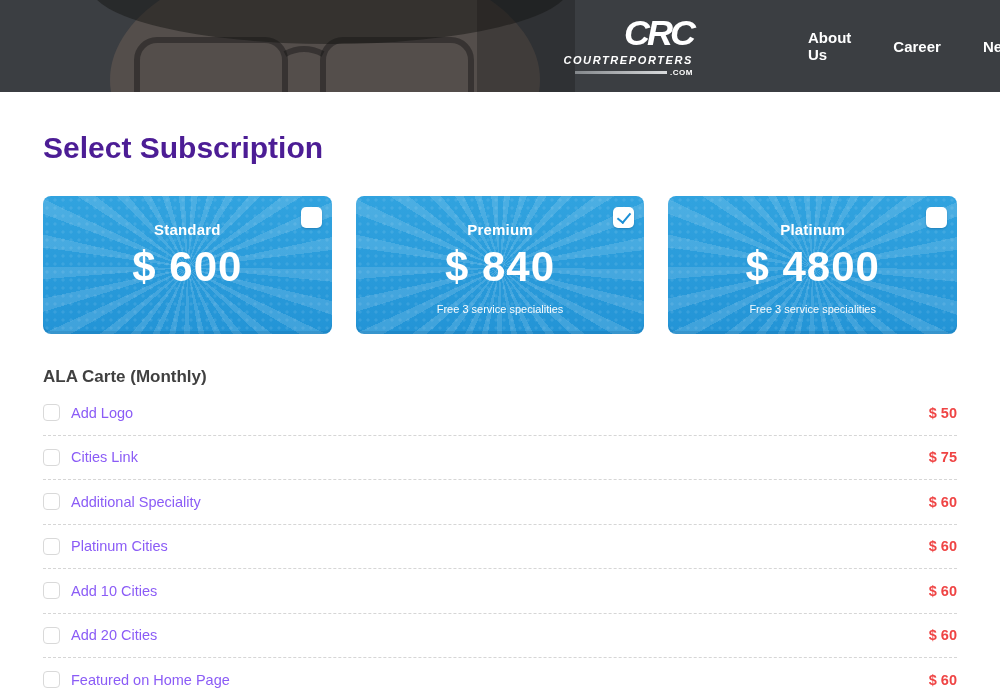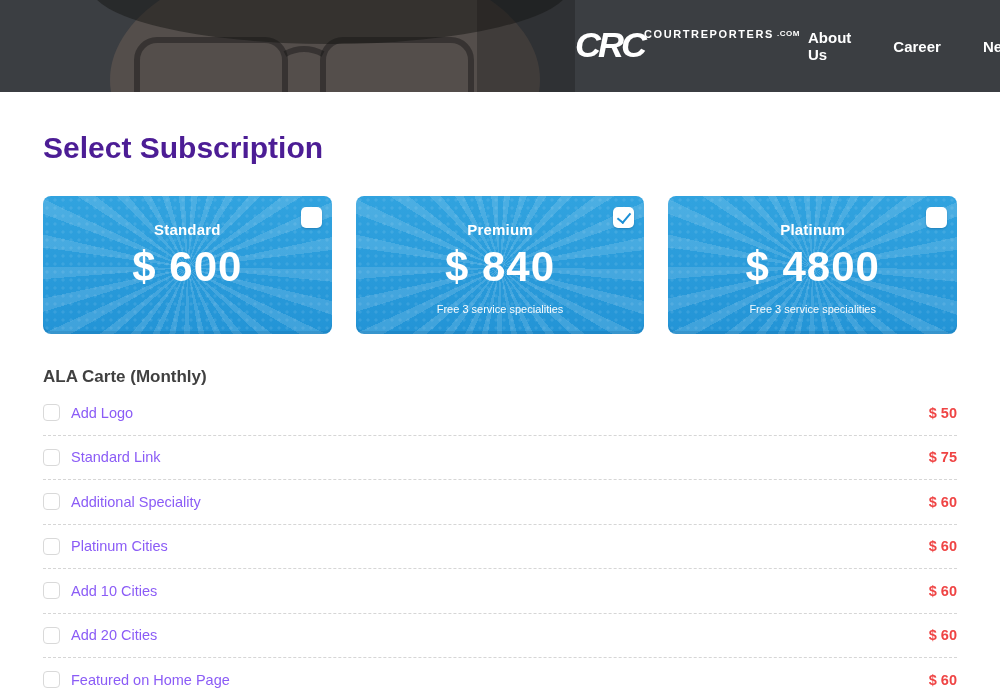--- a/index.html
+++ b/index.html
@@ -6,24 +6,24 @@
   html,body { width:1000px; height:700px; overflow:hidden; background:#fff;
     font-family:"Liberation Sans", sans-serif; }
 
   
   .header { position:relative; height:92px; background:#3b3e42; display:flex;
     align-items:center; padding:0 44px 0 75px; overflow:hidden; }
   .header-photo { position:absolute; right:0; top:0; width:500px; height:92px; pointer-events:none; }
   .header > * { position:relative; z-index:2; }
   .header-photo { z-index:1; }
 
-  .logo { display:flex; flex-direction:row; align-items:flex-start; cursor:pointer; width:118px; }
+  .logo { display:flex; flex-direction:column; align-items:flex-end; cursor:pointer; width:118px; }
   .logo-acronym { color:#fff; font-size:36px; font-weight:bold; font-style:italic;
     letter-spacing:-3px; line-height:38px; transform:scaleY(.95); }
-  .logo-name { color:#fff; font-size:11px; font-weight:bold; letter-spacing:1.6px; margin-top:1px; }
+  .logo-name { color:#fff; font-size:11px; font-weight:bold; letter-spacing:1.6px; margin-top:1px;font-style:italic; }
   .logo-bar { display:flex; align-items:center; width:100%; margin-top:2px; }
   .logo-bar .bar { flex:1; height:3px;
     background:linear-gradient(90deg,#83878b,#d9dbdd); }
   .logo-tld { color:#fff; font-size:8px; font-weight:bold; letter-spacing:.5px; margin-left:3px; }
 
   .nav { display:flex; align-items:center; gap:42px; margin-left:115px; }
   .nav a { color:#fff; font-size:15px; font-weight:bold; text-decoration:none; cursor:pointer; }
 
   
   .main { padding:0 43px; }
@@ -119,21 +119,21 @@
   <h2 class="section-title">ALA Carte (Monthly)</h2>
 
   <div class="ala-list">
     <div class="ala-row">
       <span class="ala-check"></span>
       <span class="ala-label">Add Logo</span>
       <span class="ala-price">$ 50</span>
     </div>
     <div class="ala-row">
       <span class="ala-check"></span>
-      <span class="ala-label">Standard Link</span>
+      <span class="ala-label">Cities Link</span>
       <span class="ala-price">$ 75</span>
     </div>
     <div class="ala-row">
       <span class="ala-check"></span>
       <span class="ala-label">Additional Speciality</span>
       <span class="ala-price">$ 60</span>
     </div>
     <div class="ala-row">
       <span class="ala-check"></span>
       <span class="ala-label">Platinum Cities</span>

